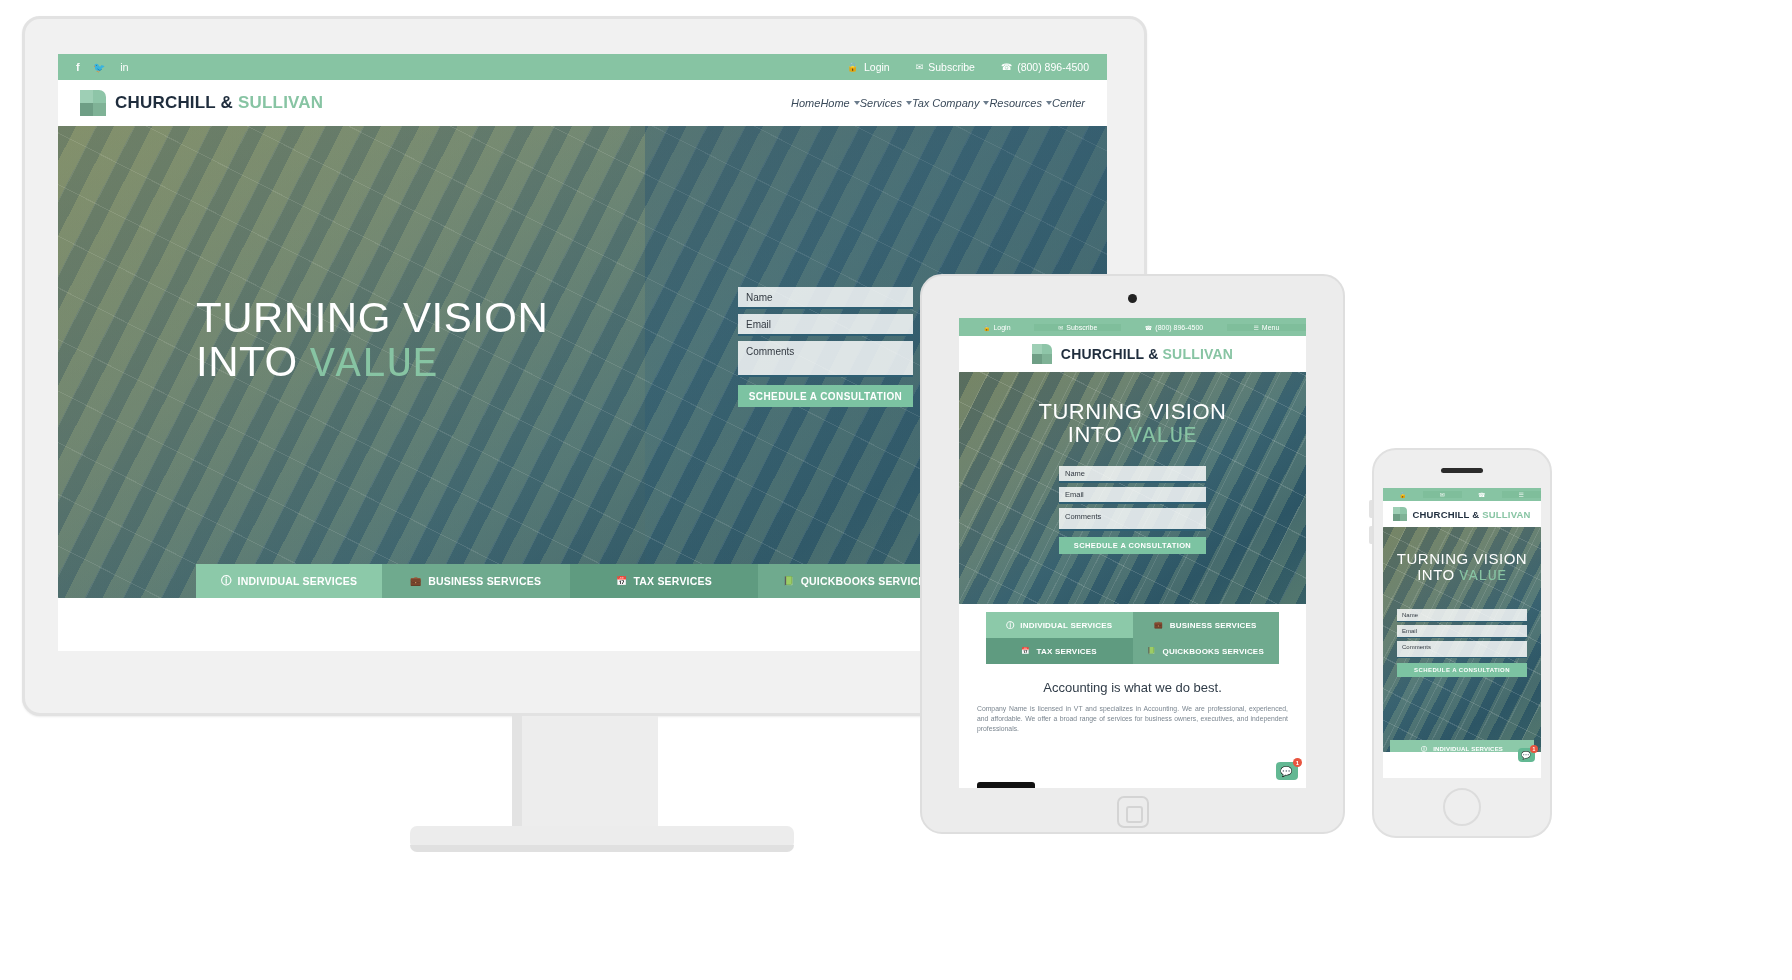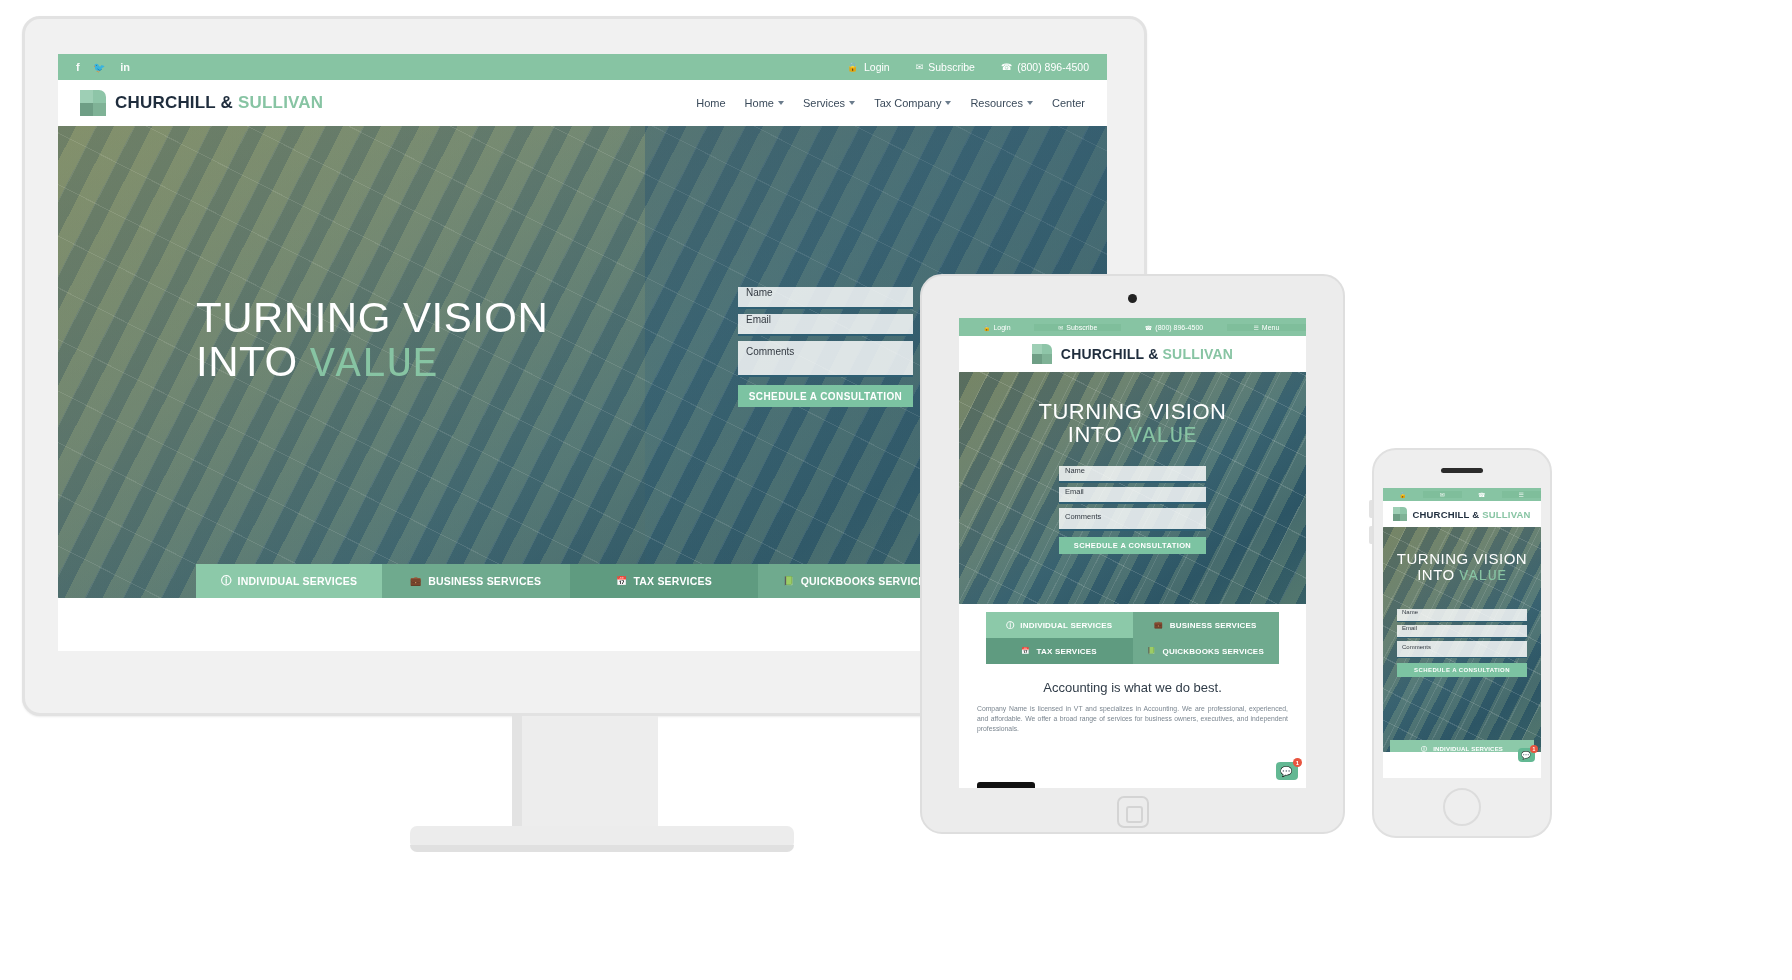--- a/index.html
+++ b/index.html
@@ -41,21 +41,21 @@
   .hero-bg { position:absolute; inset:0; }
   .hero-inner { position:relative; height:100%; }
   .hero-head { color:#fff; font-weight:300; line-height:1.05; letter-spacing:.5px; }
   .hero-head .accent { color:#87c4a3; font-weight:400;font-family:Liberation Mono, monospace; }
 
   
   .form-card { position:absolute; display:flex; flex-direction:column; }
   .fld {
     background:rgba(255,255,255,.82);
     color:#333a42;
-    display:flex; 
+    display:flex; align-items:center;
     border-bottom:2px solid #2e5f73;
   }
   .fld.tall { align-items:flex-start; }
   .btn-cta {
     background:#7cc3a2; color:#fff; font-weight:bold;
     display:flex; align-items:center; justify-content:center;
     letter-spacing:.4px; text-align:center;
   }
 
   
@@ -117,21 +117,21 @@
 <div class="stage">
 
   <div id="monitor">
     <div class="mon-bezel"></div>
     <div class="mon-screen site">
 
       <div class="topbar" style="height:26px;padding:0 18px;font-size:10.5px;">
         <div class="social">
           <span style="font-size:11px;font-weight:bold;">f</span>
           <span style="font-size:10px;">🐦</span>
-          <span style="font-size:11px;font-weight:bold;">in</span>
+          <span style="font-size:11px;font-weight:normal;">in</span>
         </div>
         <div class="right" style="gap:26px;">
           <a href="#">
             <span style="font-size:9px;">🔒</span>
             <span>Login</span>
           </a>
           <a href="#">
             <span style="font-size:9px;">✉</span>
             <span>Subscribe</span>
           </a>
@@ -148,21 +148,21 @@
             <i style="left:0;top:0;width:13px;height:13px;background:#9ecfb5;"></i>
             <i style="left:13px;top:0;width:13px;height:13px;background:#8ec5a8;border-radius:0 7px 0 0;"></i>
             <i style="left:0;top:13px;width:13px;height:13px;background:#6e9e85;"></i>
             <i style="left:13px;top:13px;width:13px;height:13px;background:#7fb296;"></i>
           </div>
           <div class="logo-text" style="font-size:17px;">
             <span class="a">CHURCHILL &amp;</span>
             <span class="b">SULLIVAN</span>
           </div>
         </div>
-        <div class="nav" style="gap:19px;font-size:11px;">
+        <div class="nav" style="font-size:11px;font-style:italic;">
           <a href="#">
               <span>Home</span>
             </a>
           <a href="#">
               <span>Home</span>
               <i class="caret"></i>
             </a>
           <a href="#">
               <span>Services</span>
               <i class="caret"></i>

